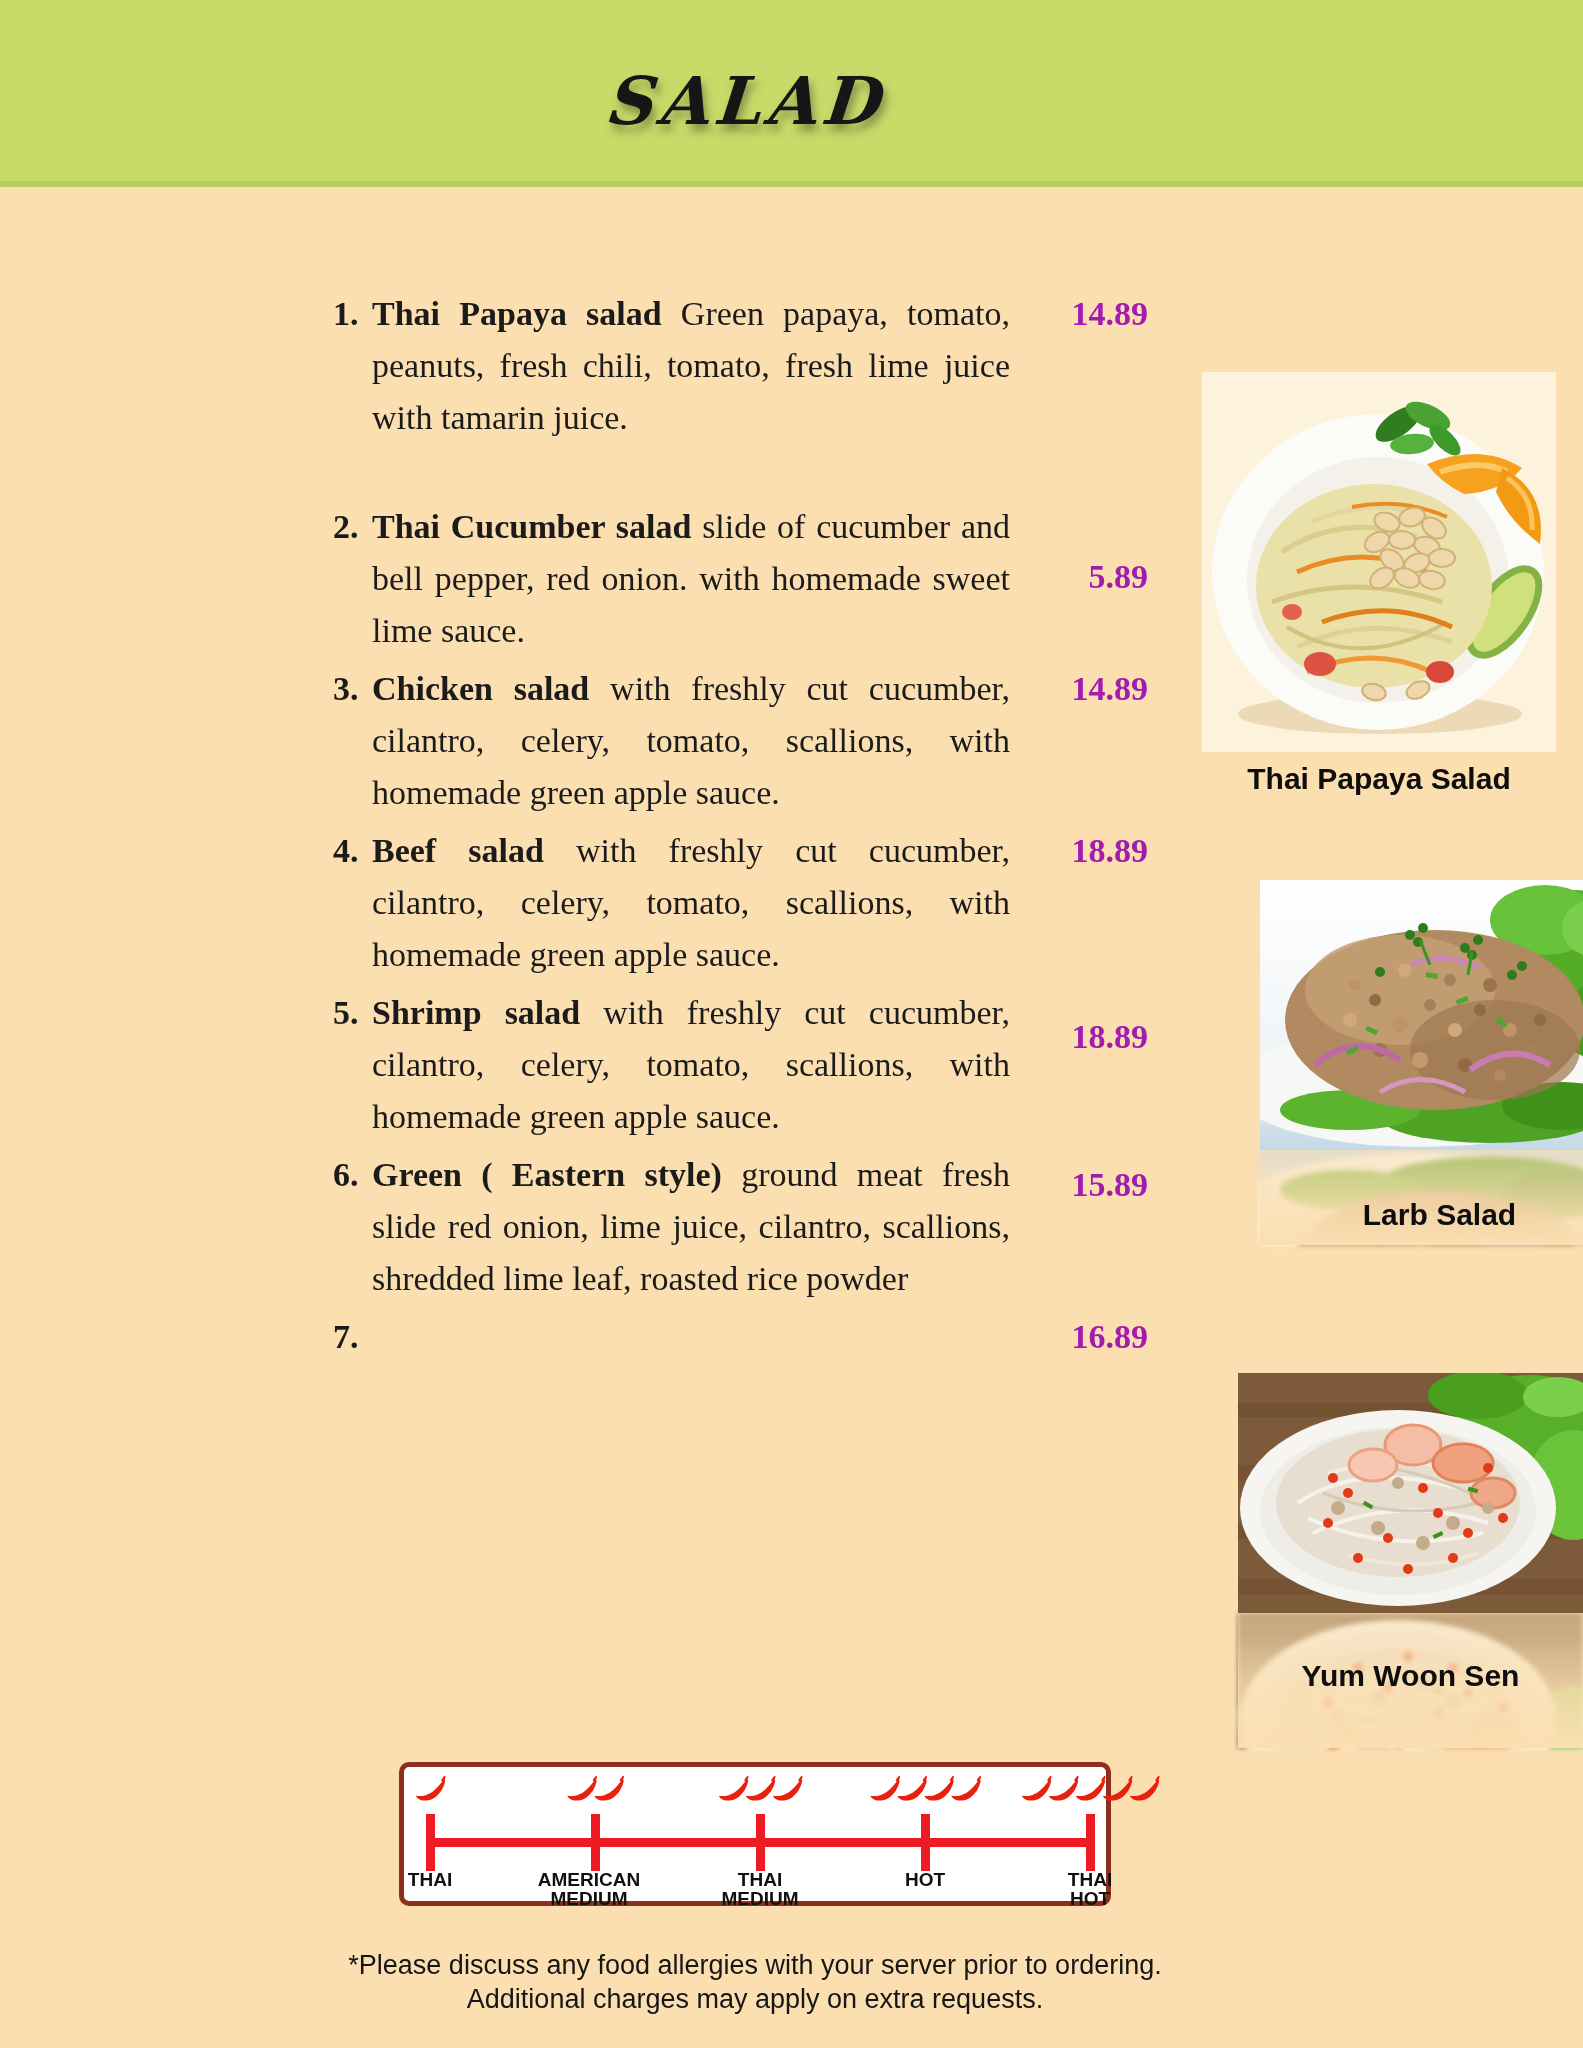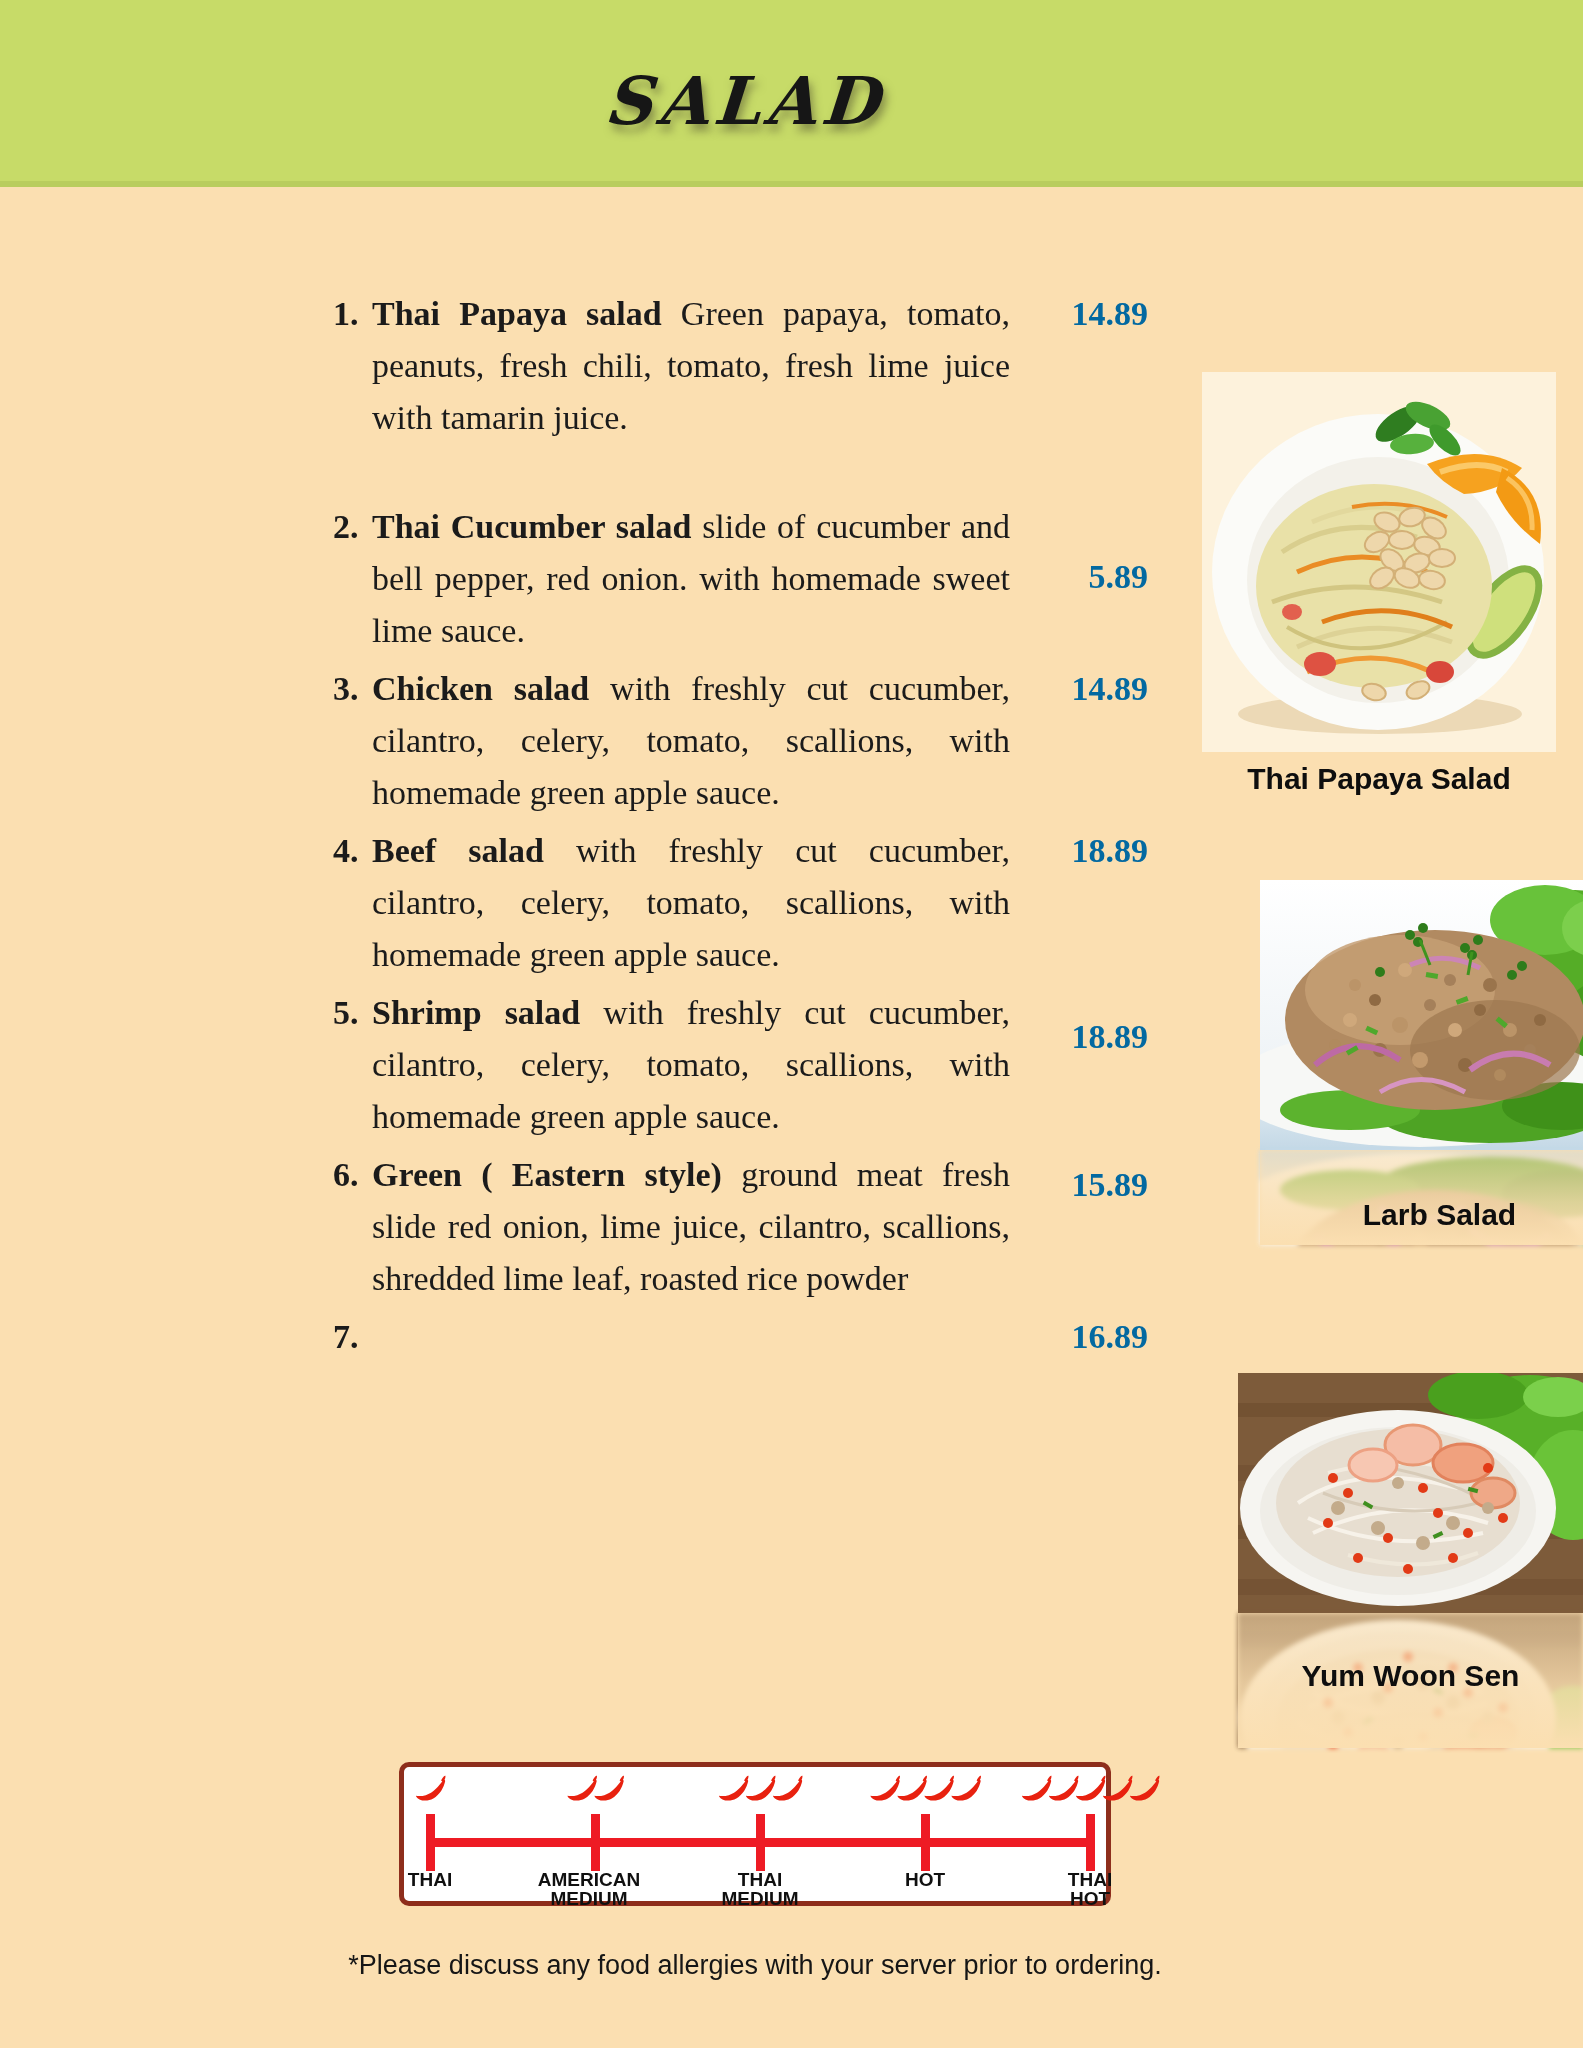--- a/index.html
+++ b/index.html
@@ -28,21 +28,21 @@
     position:absolute; left:0; top:0; font-weight:bold;
     font-size:34px; line-height:52px;
   }
   .item-txt{
     margin:0; width:638px; font-size:34px; line-height:52px;
     text-align:justify; text-justify:inter-word;
   }
   .item-name{font-weight:bold;}
   .item-price{
     position:absolute; right:0; top:0;
-    font-size:34px; font-weight:bold; line-height:52px; color:#0369a1;
+    font-size:34px; font-weight:bold; line-height:52px; color:#a21caf;
   }
   .menu-item:nth-child(2) .item-price{top:14px;margin-top:36px;}
   .menu-item:nth-child(5) .item-price{top:24px;}
   .menu-item:nth-child(6) .item-price{top:10px;}
   
   .photo{position:absolute;}
   .photo svg.ph{display:block;}
   .photo1{left:1202px; top:372px; width:354px;}
   .photo2{left:1224px; top:880px; width:359px;margin-left:36px;}
   .photo3{left:1238px; top:1373px; width:345px;}
@@ -415,15 +415,16 @@
         </svg>
       </div>
       <div class="spice-label" style="left: 686px;">
         <div>THAI</div>
         <div>HOT</div>
       </div>
     </div>
 
   <div class="footer">
     <div>*Please discuss any food allergies with your server prior to ordering.</div>
+    <div>Additional charges may apply on extra requests.</div>
   </div>
 
 </div>
 
 </body></html>

